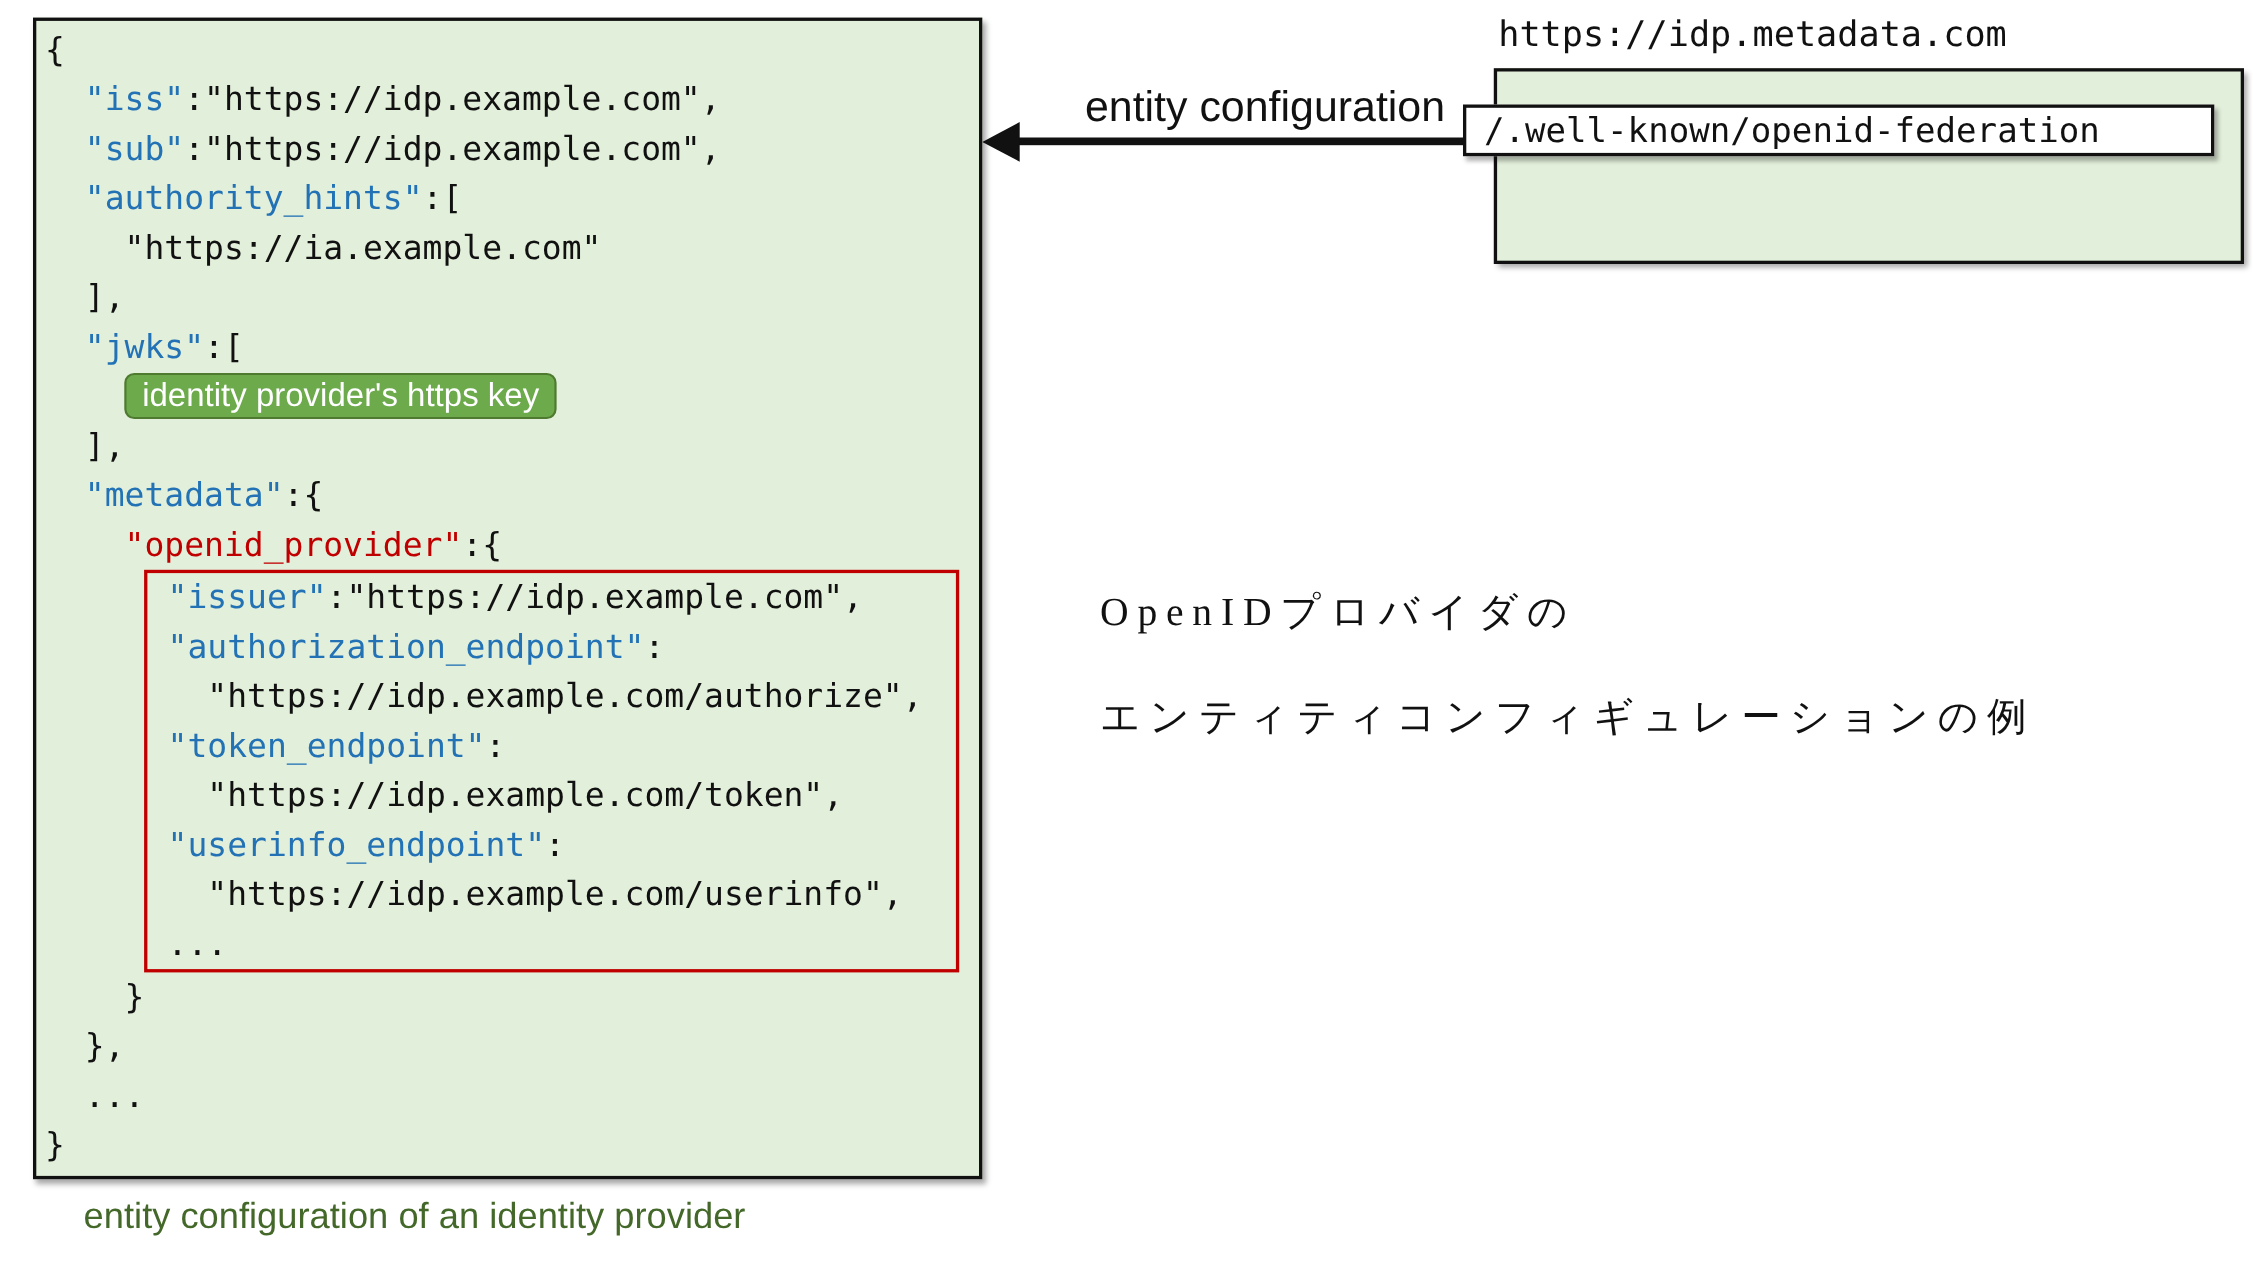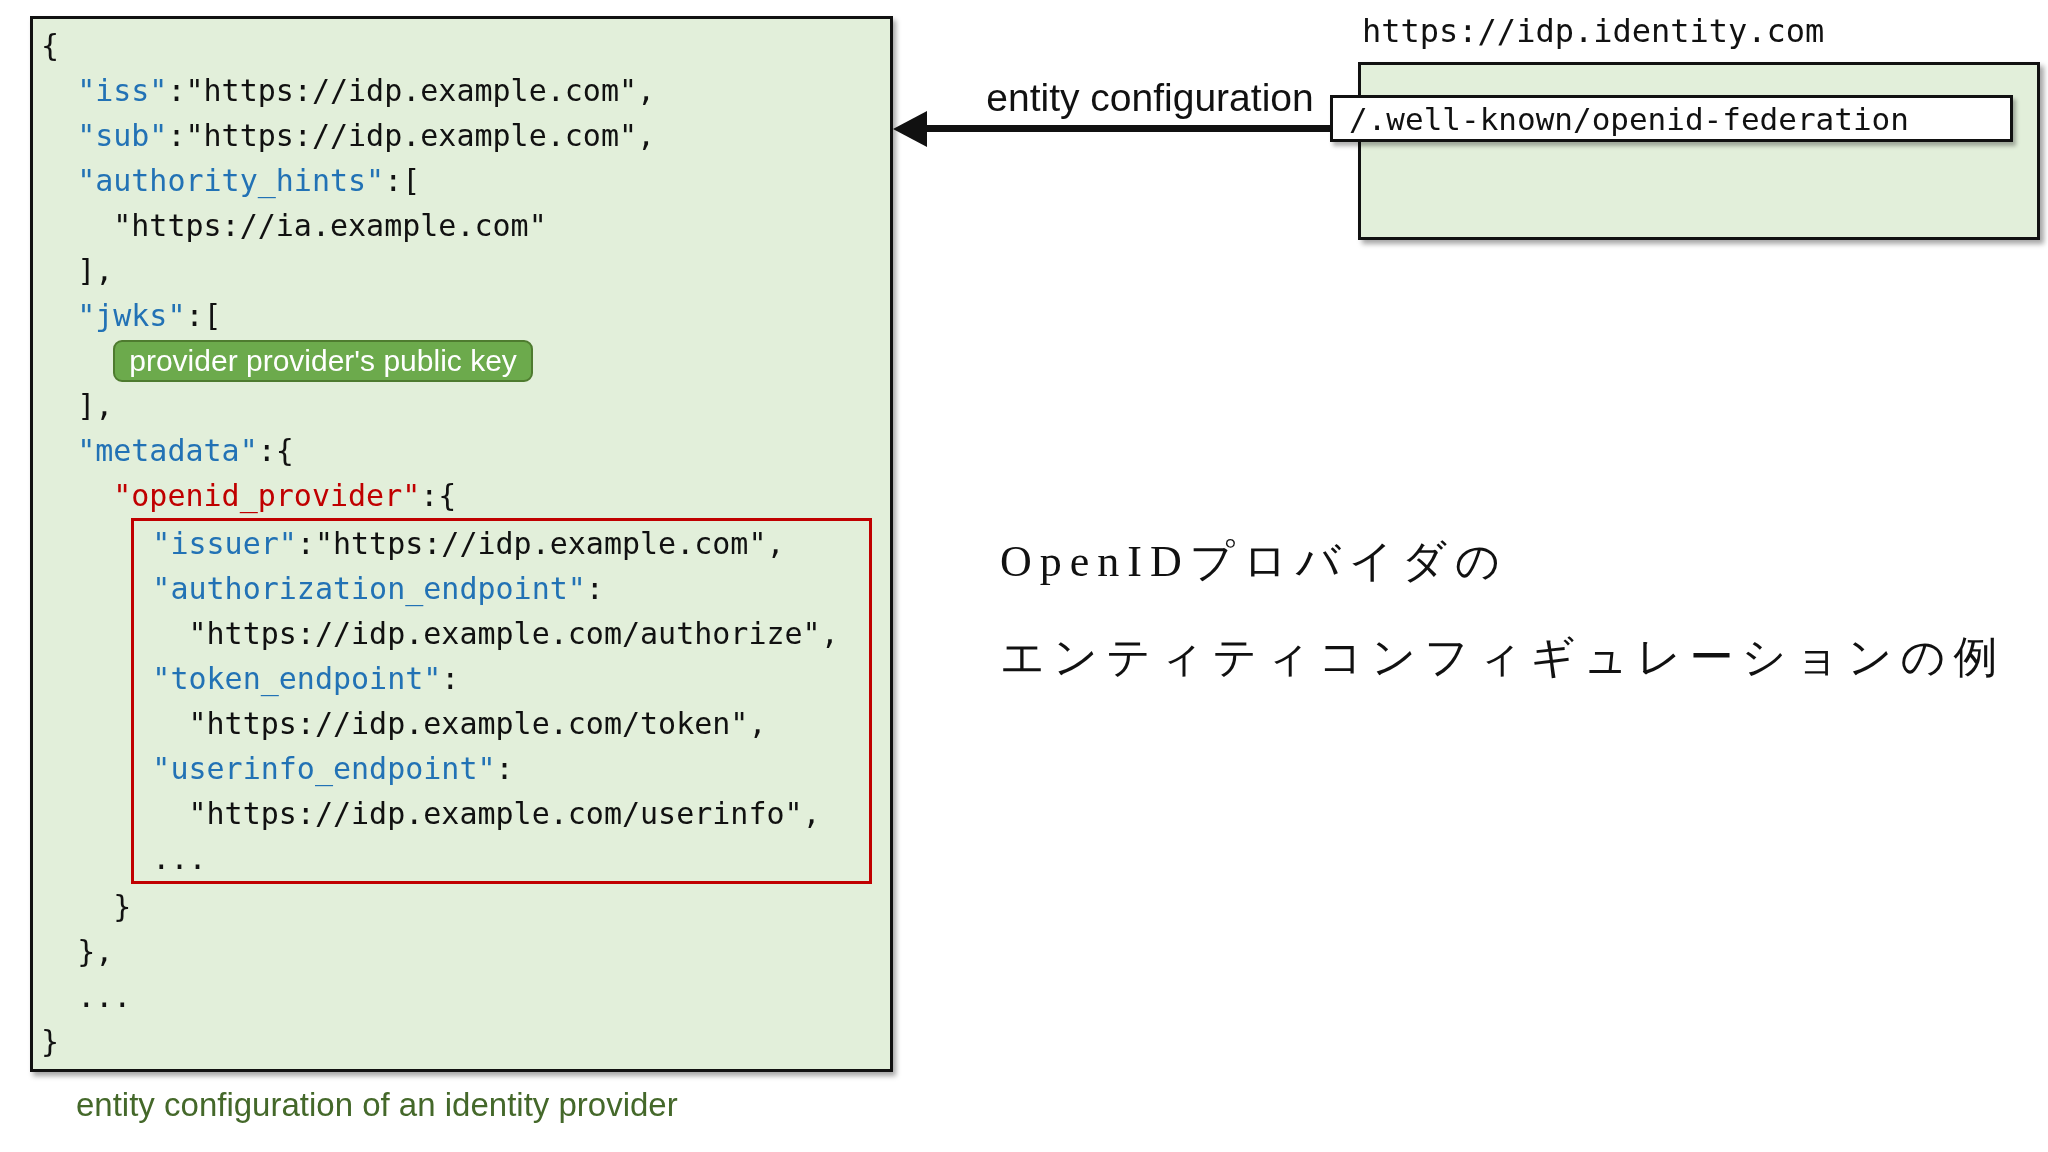--- a/index.html
+++ b/index.html
@@ -100,21 +100,21 @@
   .arrow-label {
     position:absolute; left:950px; top:76px;
     width:400px; text-align:center;
     font-size:39px; color:#111111;
   }
 
   
   .jp-line {
     position:absolute; left:1000px;
     font-family:"Liberation Serif","DejaVu Serif",serif;
-    font-size:44px; color:#111111;
+    font-size:36px; color:#111111;
     letter-spacing:8px;
     white-space:pre;
   }
   .jp-1 { top:532px; }
   .jp-2 { top:592px;margin-top:36px; }
 </style>
 </head>
 <body>
 
 <div class="diagram">
@@ -122,21 +122,21 @@
   <div class="left-box">
     <div class="code">
       <div id="pre-lines">
           <div class="code-line"><span></span><span class="seg-p">{</span></div>
           <div class="code-line"><span>  </span><span class="seg-k">"iss"</span><span class="seg-p">:"https://idp.example.com",</span></div>
           <div class="code-line"><span>  </span><span class="seg-k">"sub"</span><span class="seg-p">:"https://idp.example.com",</span></div>
           <div class="code-line"><span>  </span><span class="seg-k">"authority_hints"</span><span class="seg-p">:[</span></div>
           <div class="code-line"><span>    </span><span class="seg-p">"https://ia.example.com"</span></div>
           <div class="code-line"><span>  </span><span class="seg-p">],</span></div>
           <div class="code-line"><span>  </span><span class="seg-k">"jwks"</span><span class="seg-p">:[</span></div>
-          <div class="code-line"><span>    </span><span class="badge">provider provider's public key</span></div>
+          <div class="code-line"><span>    </span><span class="badge">identity provider's https key</span></div>
           <div class="code-line"><span>  </span><span class="seg-p">],</span></div>
           <div class="code-line"><span>  </span><span class="seg-k">"metadata"</span><span class="seg-p">:{</span></div>
           <div class="code-line"><span>    </span><span class="seg-r">"openid_provider"</span><span class="seg-p">:{</span></div>
         </div>
       <div id="boxed-lines" class="red-wrap">
           <div class="code-line"><span> </span><span class="seg-k">"issuer"</span><span class="seg-p">:"https://idp.example.com",</span></div>
           <div class="code-line"><span> </span><span class="seg-k">"authorization_endpoint"</span><span class="seg-p">:</span></div>
           <div class="code-line"><span>   </span><span class="seg-p">"https://idp.example.com/authorize",</span></div>
           <div class="code-line"><span> </span><span class="seg-k">"token_endpoint"</span><span class="seg-p">:</span></div>
           <div class="code-line"><span>   </span><span class="seg-p">"https://idp.example.com/token",</span></div>
@@ -147,21 +147,21 @@
       <div id="post-lines">
           <div class="code-line"><span>    </span><span class="seg-p">}</span></div>
           <div class="code-line"><span>  </span><span class="seg-p">},</span></div>
           <div class="code-line"><span>  </span><span class="seg-p">...</span></div>
           <div class="code-line"><span></span><span class="seg-p">}</span></div>
         </div>
     </div>
   </div>
   <div class="caption">entity configuration of an identity provider</div>
 
-  <div class="idp-title">https://idp.identity.com</div>
+  <div class="idp-title">https://idp.metadata.com</div>
   <div class="idp-green-box"></div>
   <div class="wellknown-box">
     <span>/.well-known/openid-federation</span>
   </div>
 
   <div class="arrow-line"></div>
   <div class="arrow-head"></div>
   <div class="arrow-label">entity configuration</div>
 
   <div class="jp-line jp-1">OpenIDプロバイダの</div>

